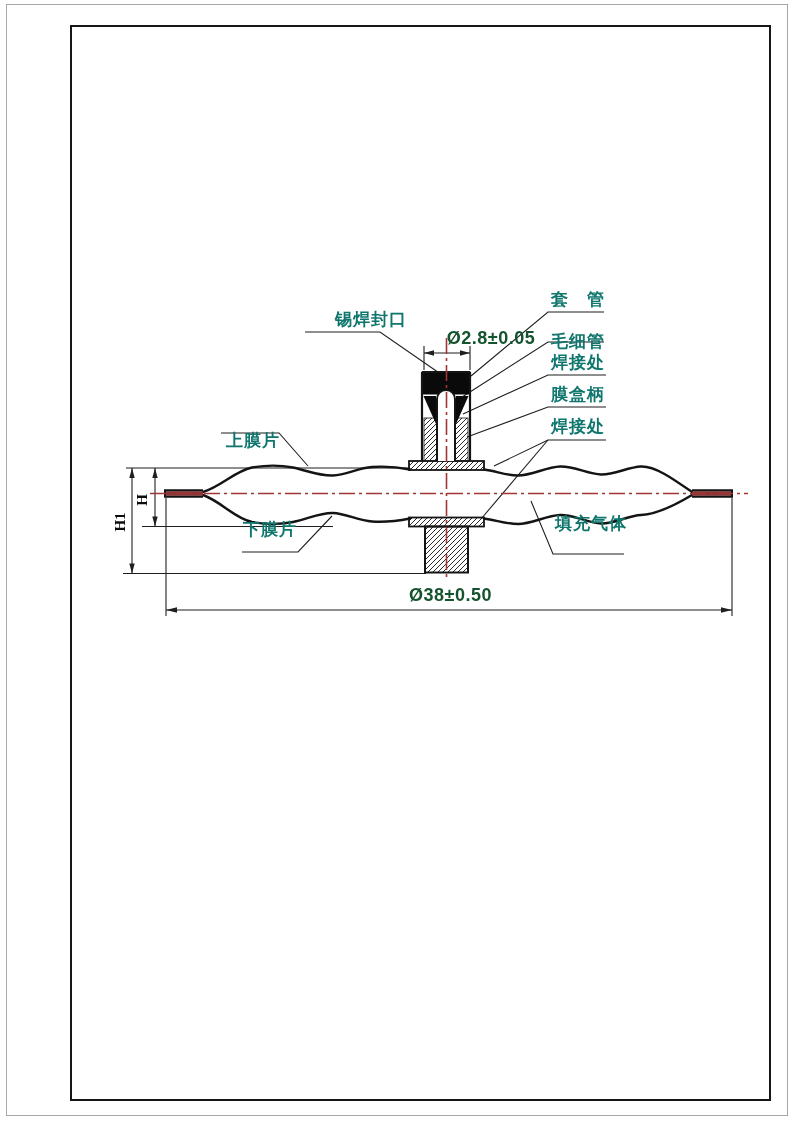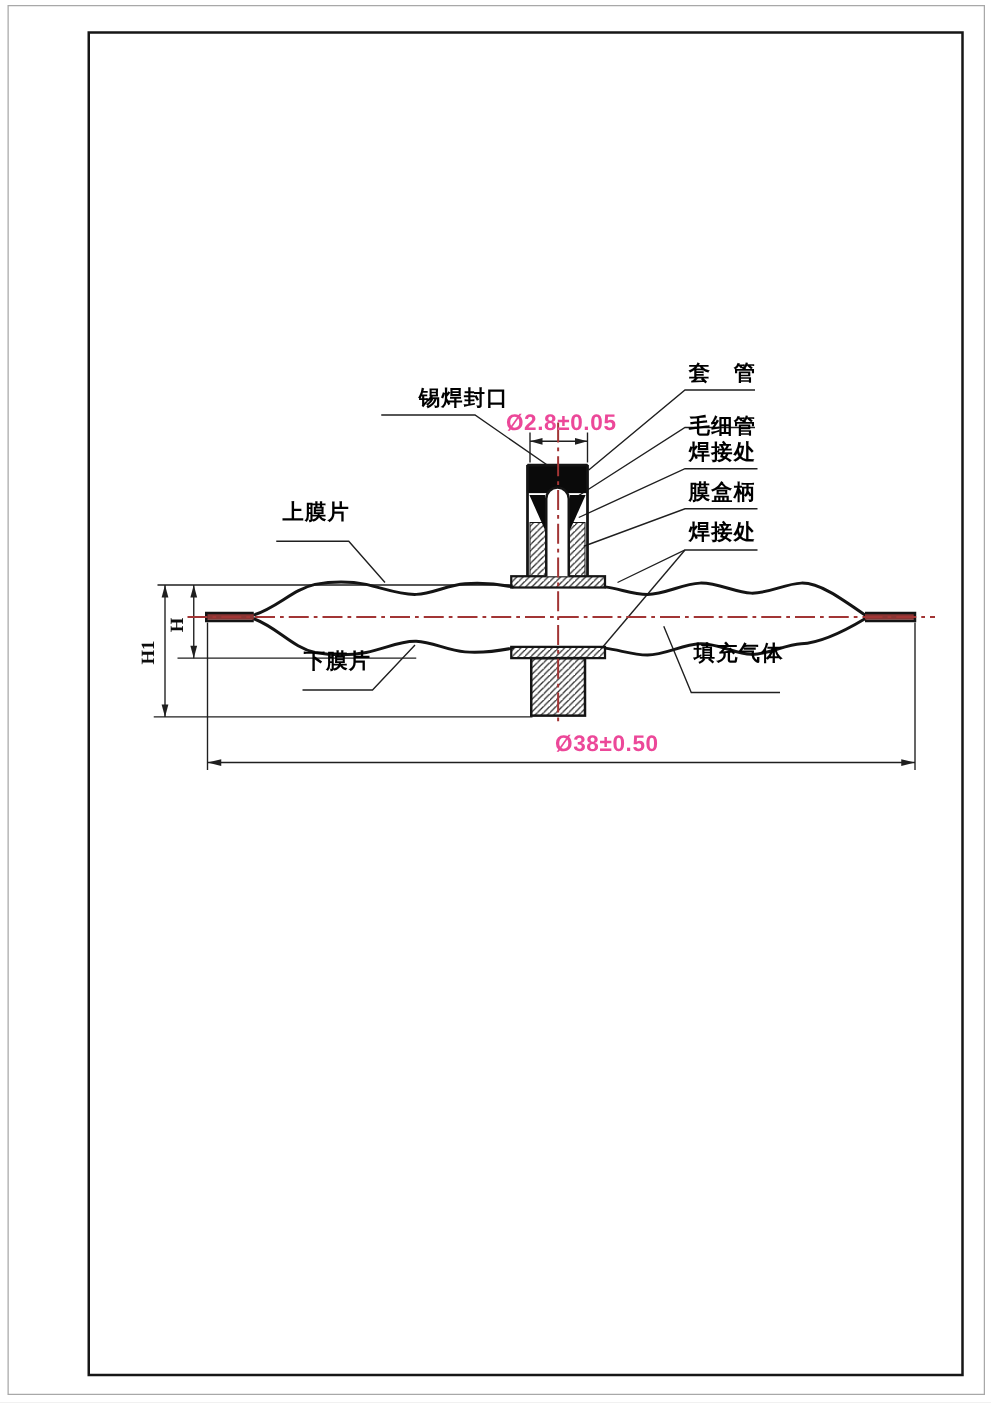--- a/index.html
+++ b/index.html
@@ -10,34 +10,34 @@
   .outer-border{
     position:absolute;left:6px;top:4px;width:782px;height:1112px;
     border:1.5px solid #a8a8a8;box-sizing:border-box;
   }
   .frame{
     position:absolute;left:70px;top:25px;width:701px;height:1076px;
     border:2.5px solid #161616;box-sizing:border-box;background:#fff;
   }
   svg{position:absolute;left:0;top:0;}
   .lbl{
-    position:absolute;color:#000000;white-space:nowrap;
+    position:absolute;color:#0f766e;white-space:nowrap;
     font:700 17px "DejaVu Sans","Liberation Sans",sans-serif;
     letter-spacing:1px;line-height:19px;
   }
   .dim{
-    position:absolute;color:#ec4899;white-space:nowrap;
-    font:700 18px "Liberation Sans",sans-serif;letter-spacing:0.5px;line-height:19px;
+    position:absolute;color:#14532d;white-space:nowrap;
+    font:700 18px "Liberation Sans",sans-serif;letter-spacing:0.5px;line-height:19px;margin-left:42px;
   }
   .vdim{
     position:absolute;color:#0d0d0d;white-space:nowrap;text-align:center;
     font:700 15px "Liberation Serif",serif;letter-spacing:0;
     transform:rotate(-90deg);transform-origin:center center;
   }
-  .center{text-align:right;}
+  .center{text-align:left;}
 </style>
 </head>
 <body>
 
 <div class="page">
   <div class="outer-border"></div>
   <div class="frame"></div>
 
   <svg width="793" height="1122" viewBox="0 0 793 1122">
     <defs>
@@ -130,21 +130,21 @@
 
   <div class="lbl" style="left:304px;top:310px;margin-left:31px;">锡焊封口</div>
   <div class="dim" style="left:401px;top:329px;width:96px;text-align:center;">Ø2.8±0.05</div>
 
   <div class="lbl" style="left:551px;top:290px;">套　管</div>
   <div class="lbl" style="left:551px;top:332px;">毛细管</div>
   <div class="lbl" style="left:551px;top:353px;">焊接处</div>
   <div class="lbl" style="left:551px;top:385px;">膜盒柄</div>
   <div class="lbl" style="left:551px;top:417px;">焊接处</div>
 
-  <div class="lbl" style="left:226px;top:401px;">上膜片</div>
+  <div class="lbl" style="left:226px;top:431px;">上膜片</div>
   <div class="lbl" style="left:243px;top:520px;">下膜片</div>
   <div class="lbl" style="left:555px;top:514px;">填充气体</div>
 
   <div class="dim center" style="left:367px;top:586px;width:160px;">Ø38±0.50</div>
 
   <div class="vdim" style="left:133px;top:492px;width:18px;height:16px;line-height:16px;">H</div>
   <div class="vdim" style="left:106px;top:514px;width:27px;height:16px;line-height:16px;">H1</div>
 </div>
 
 </body></html>

